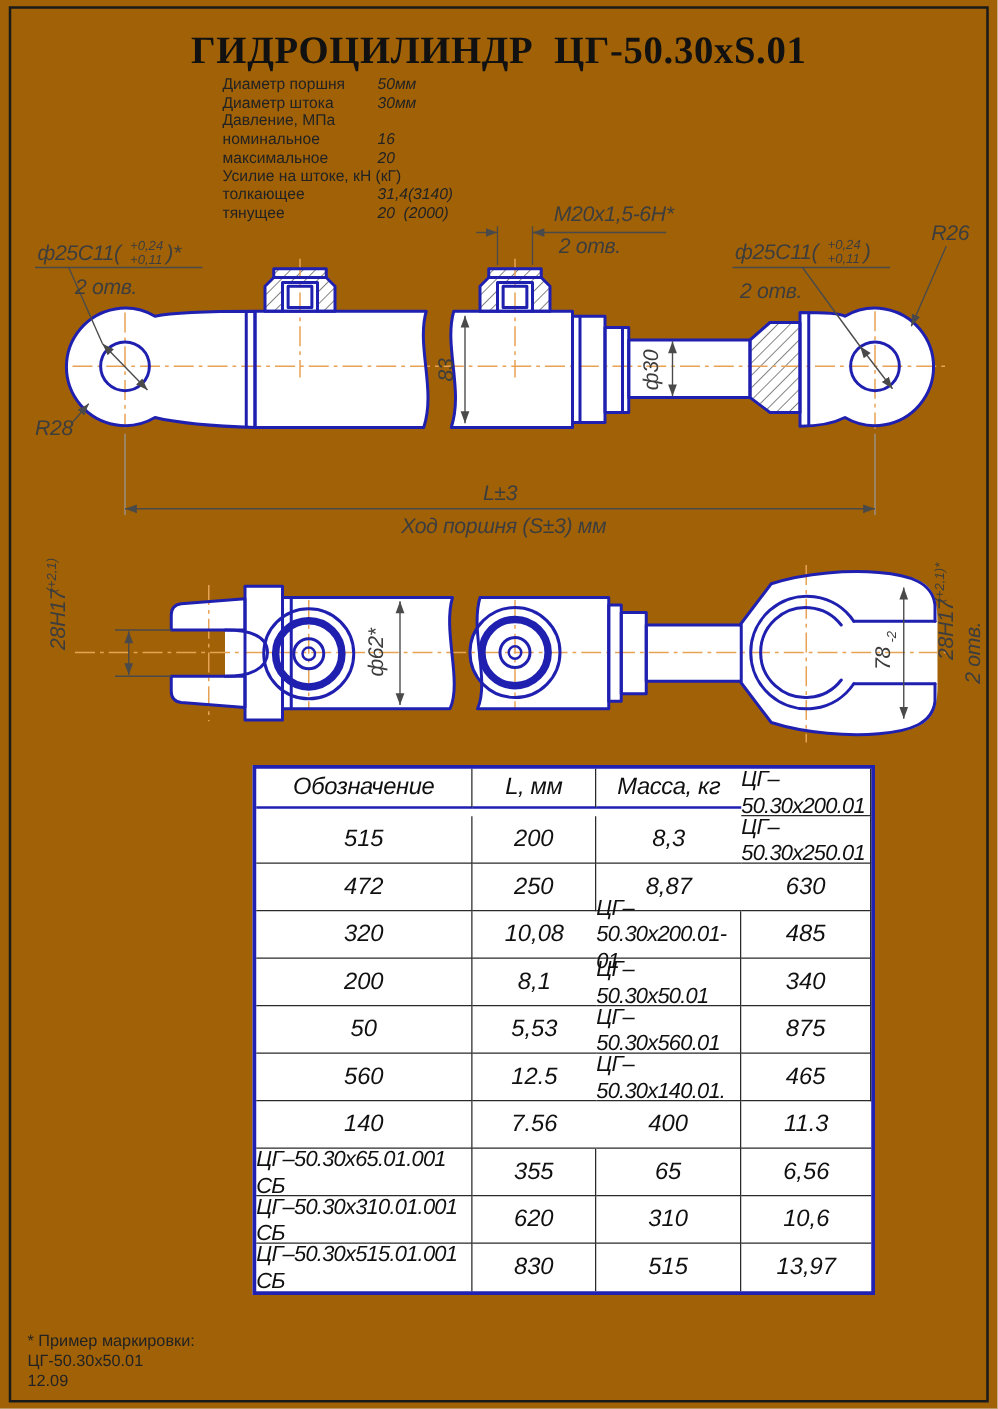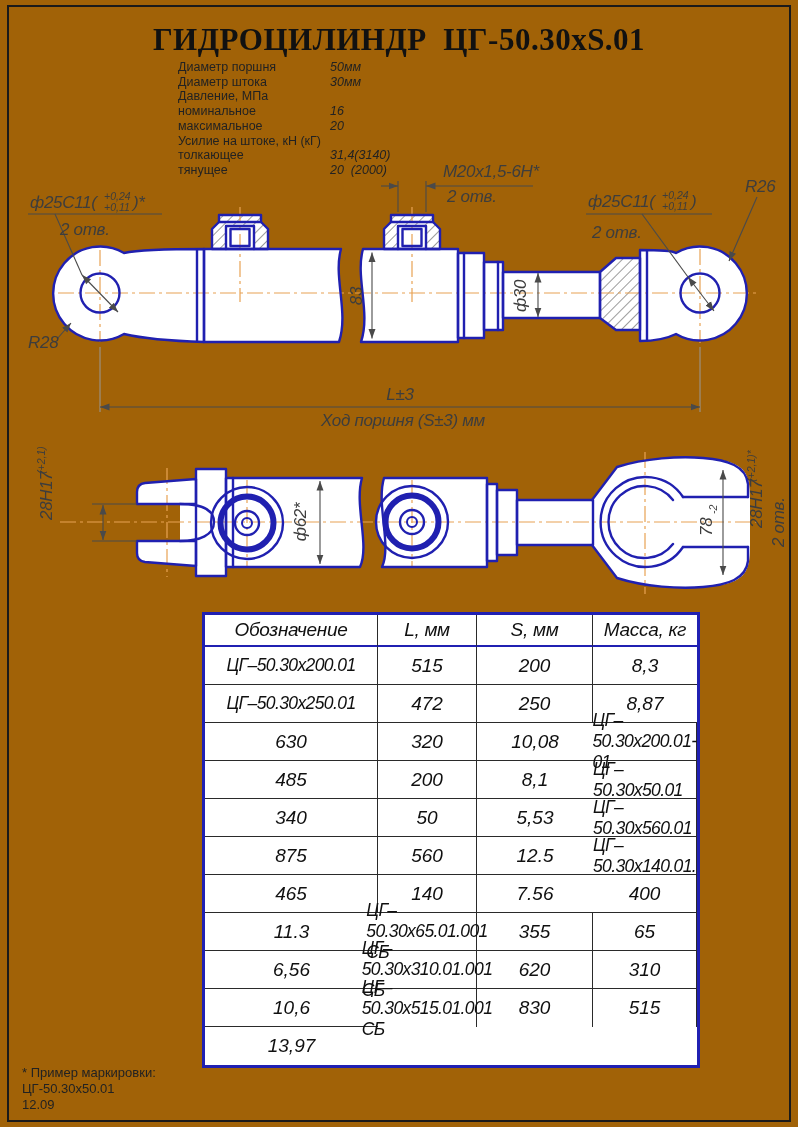--- a/index.html
+++ b/index.html
@@ -4,21 +4,21 @@
 <style>
   html,body{margin:0;padding:0;background:#e8e8e8;}
   *{box-sizing:border-box;}
   .page{position:relative;width:798px;height:1127px;background:#a16207;overflow:hidden;
         font-family:"Liberation Sans",sans-serif;}
   .frame{position:absolute;left:7px;top:5px;right:7px;bottom:5px;border:2px solid #1a1a1a;}
   .title{position:absolute;left:0;top:22px;width:100%;text-align:center;
          font-family:"Liberation Serif",serif;font-weight:bold;font-size:31px;color:#111;
          white-space:pre;letter-spacing:0.5px;}
   .specs{position:absolute;left:178px;top:60px;font-size:12.5px;color:#222;line-height:14.7px;}
-  .spec-row{display:flex;gap:28px;}
+  .spec-row{display:flex;}
   .spec-label{width:124px;flex:0 0 auto;white-space:nowrap;}
   .spec-value{white-space:pre;font-style:italic;}
   svg text{font-family:"Liberation Sans",sans-serif;}
   .dt{font-style:italic;font-size:17px;fill:#3d3d3d;letter-spacing:-0.3px;}
   .dts{font-style:italic;font-size:10.5px;fill:#3d3d3d;}
   .fillpass{fill:#fff;stroke:none;}
   .strokepass{fill:none;stroke:#2020b0;stroke-width:2.4;stroke-linejoin:round;stroke-linecap:round;}
   .cl{stroke:#e8a254;stroke-width:1.2;stroke-dasharray:16 4 3 4;fill:none;}
   .dim{stroke:#4a4a4a;stroke-width:1.1;fill:none;}
   .ext{stroke:#999;stroke-width:1;fill:none;}
@@ -246,21 +246,20 @@
       </g>
       <g transform="translate(784,522) rotate(-90)">
         <text class="dt" x="-25" y="0">2 отв.</text>
       </g>
     </g>
   </svg>
 
   <div class="tbl">
     <div class="cell th cR">Обозначение</div>
     <div class="cell th cR">L, мм</div>
-    <div class="cell th cR">S, мм</div>
     <div class="cell th">Масса, кг</div>
 
     <div class="cell td name cR">ЦГ–50.30х200.01</div>
     <div class="cell td cR">515</div>
     <div class="cell td cR">200</div>
     <div class="cell td">8,3</div>
 
     <div class="cell td name cR">ЦГ–50.30х250.01</div>
     <div class="cell td cR">472</div>
     <div class="cell td cR">250</div>

